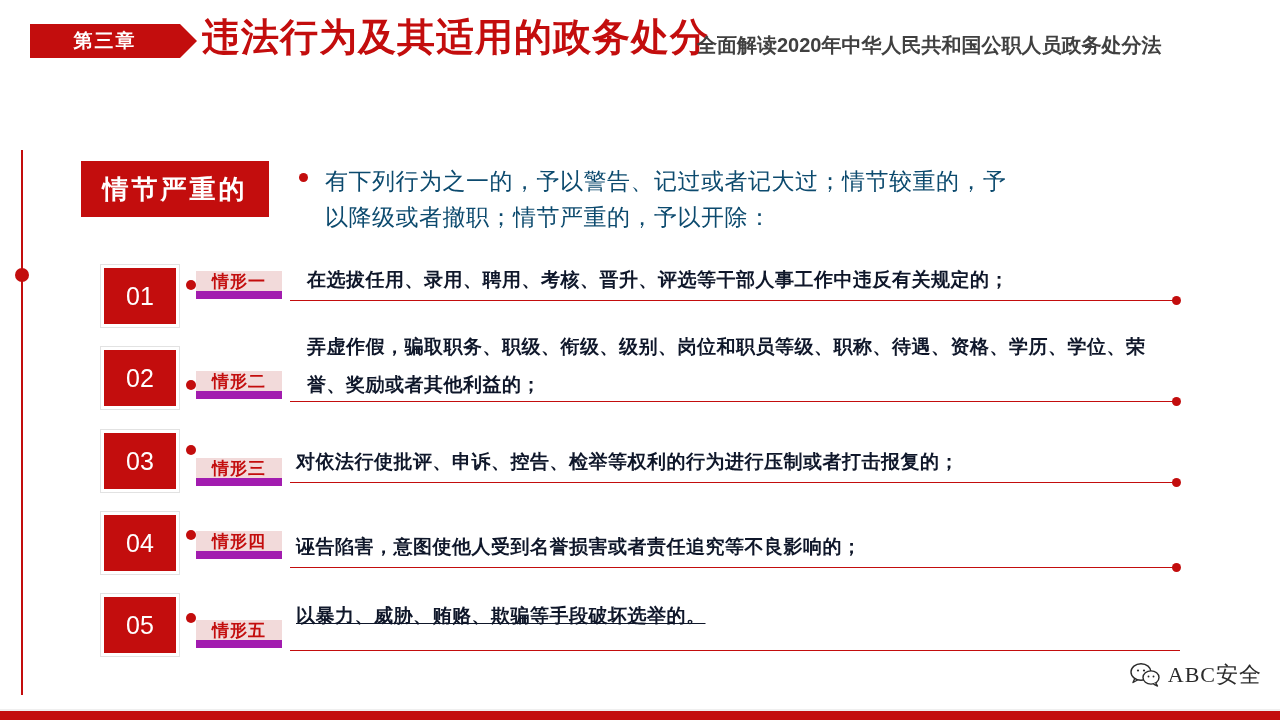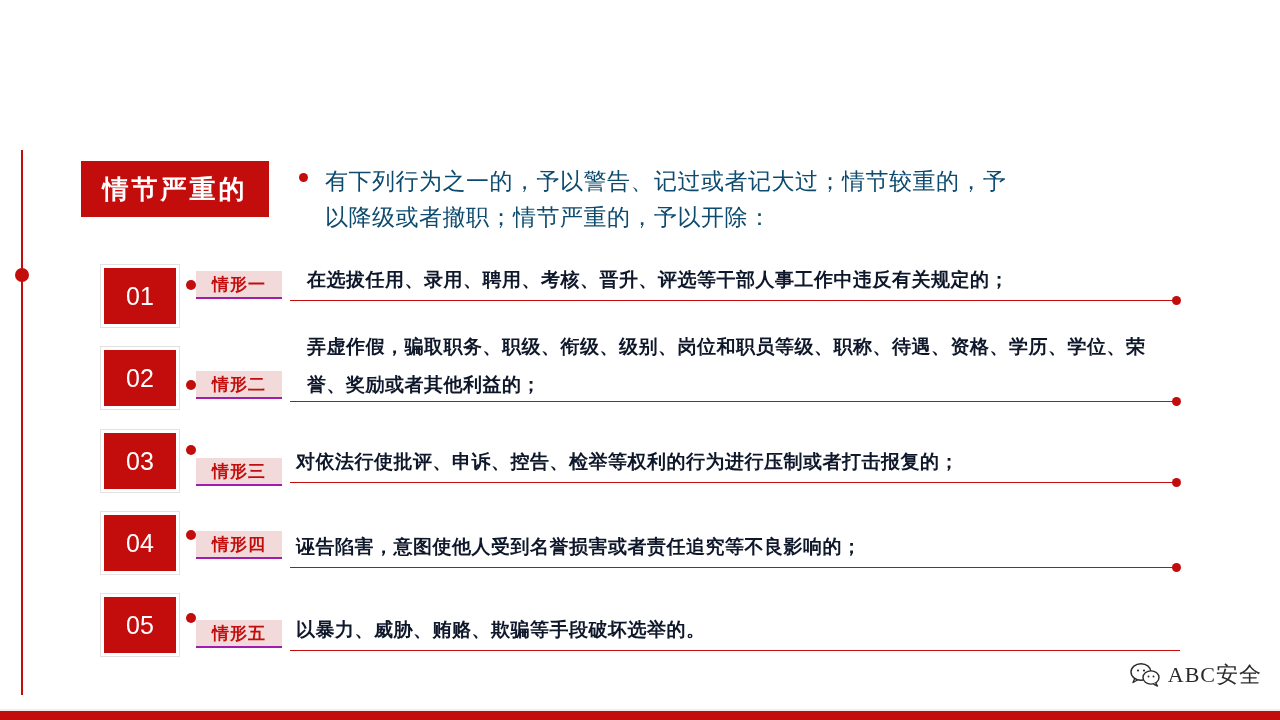--- a/index.html
+++ b/index.html
@@ -136,21 +136,21 @@
   .tag-label {
     position: absolute;
     width: 86px; height: 28px;
     background: #f2dada;
     color: #c30d0d;
     font-size: 17px;
     font-weight: bold;
     display: flex;
     align-items: center;
     justify-content: center;
-    border-bottom: 2px solid #a21caf;
+    border-bottom: 8px solid #a21caf;
     letter-spacing: 1px;
   }
   .item-text {
     position: absolute;
     font-size: 19px;
     font-weight: bold;
     color: #0f172a;
     line-height: 38px;
     letter-spacing: 0.5px;
   }
@@ -196,20 +196,26 @@
     left: 0; bottom: 9px;
     width: 1280px; height: 2px;
     background: #efefef;
   }
 </style>
 </head>
 <body>
 
 <div class="slide">
 
+  <div class="header">
+    <div class="chapter-tag">第三章</div>
+    <div class="chapter-tag-arrow"></div>
+    <div class="header-title">违法行为及其适用的政务处分</div>
+    <div class="header-subtitle">全面解读2020年中华人民共和国公职人员政务处分法</div>
+  </div>
 
   <div class="rail"></div>
   <div class="rail-dot"></div>
 
   <div class="article-badge">情节严重的</div>
   <div class="intro-bullet"></div>
   <div class="intro-text">有下列行为之一的，予以警告、记过或者记大过；情节较重的，予以降级或者撤职；情节严重的，予以开除：</div>
 
   <div class="item">
     <div class="num-box" style="left:101px; top:265px;">01</div>
@@ -244,21 +250,21 @@
     <div class="tag-label" style="left:196px; top:531px;">情形四</div>
     <div class="item-text" style="left:296px; top:528px; width:900px;">诬告陷害，意图使他人受到名誉损害或者责任追究等不良影响的；</div>
     <div class="underline" style="left:290px; top:567px; width:890px;"></div>
     <div class="underline-dot" style="left:1172px; top:563px;"></div>
   </div>
 
   <div class="item">
     <div class="num-box" style="left:101px; top:594px;">05</div>
     <div class="tag-dot" style="left:186px; top:613px;"></div>
     <div class="tag-label" style="left:196px; top:620px;">情形五</div>
-    <div class="item-text" style="left:296px; top:611px; width:900px;">以暴力、威胁、贿赂、欺骗等手段破坏选举的。</div>
+    <div class="item-text" style="left:296px; top:597px; width:900px;text-decoration:underline;">以暴力、威胁、贿赂、欺骗等手段破坏选举的。</div>
     <div class="underline" style="left:290px; top:650px; width:890px;"></div>
   </div>
 
   <div class="watermark">
     <span class="wm-icon">
       <svg width="30" height="26" viewBox="0 0 30 26" xmlns="http://www.w3.org/2000/svg">
         <ellipse cx="11" cy="10" rx="10" ry="8.3" fill="none" stroke="#2b2b2b" stroke-width="1.4"></ellipse>
         <path d="M5 16 L3 20.5 L7.5 18" fill="none" stroke="#2b2b2b" stroke-width="1.4" stroke-linejoin="round"></path>
         <circle cx="8" cy="8.5" r="1.1" fill="#2b2b2b"></circle>
         <circle cx="14" cy="8.5" r="1.1" fill="#2b2b2b"></circle>

